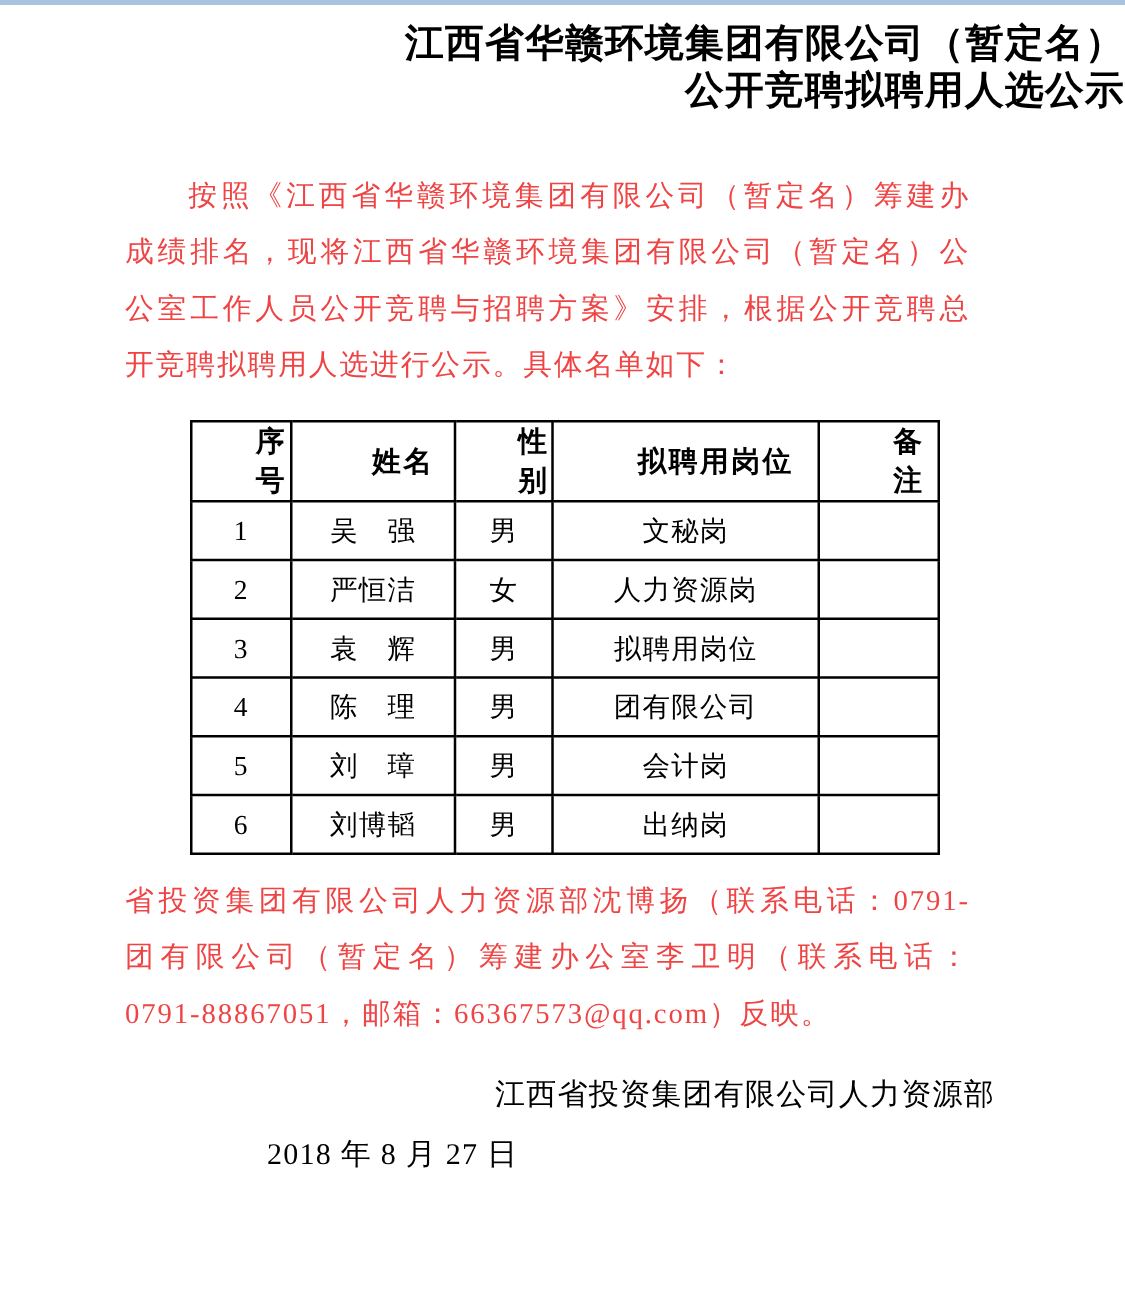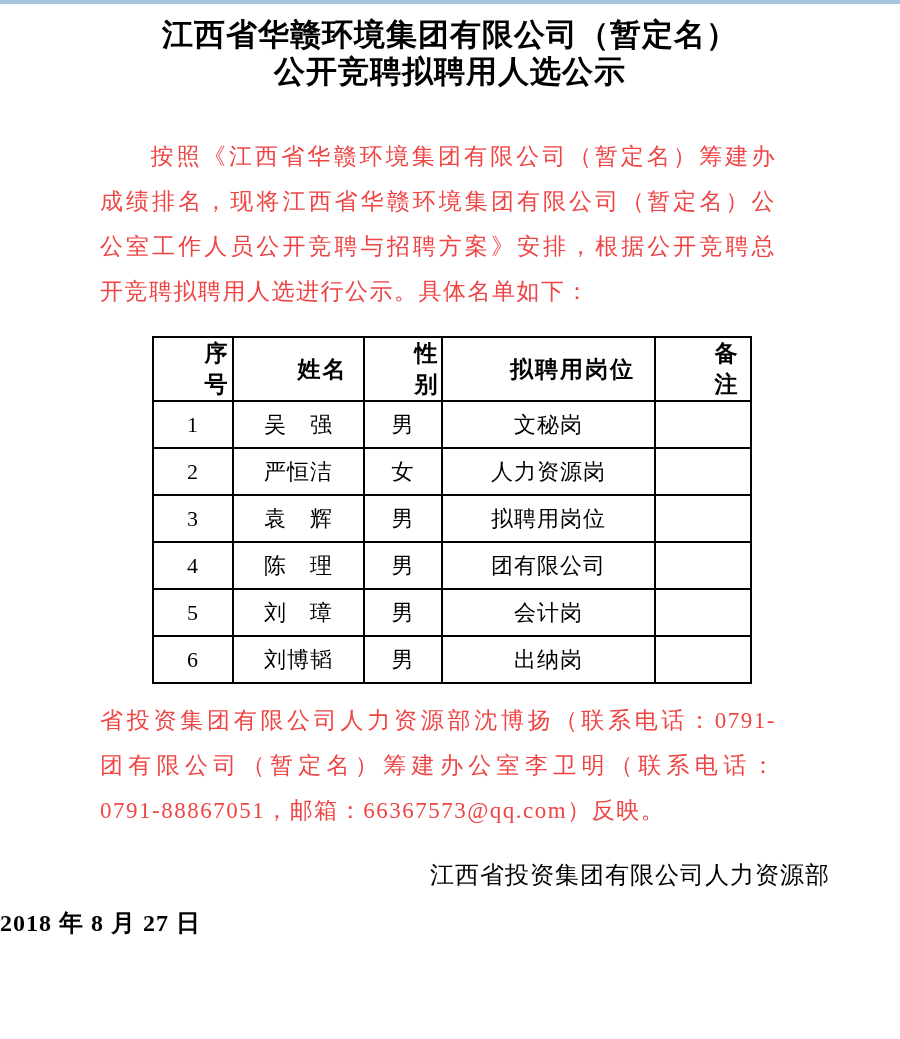--- a/index.html
+++ b/index.html
@@ -15,21 +15,21 @@
     font-family: "Liberation Serif", serif;
     position: relative;
   }
   .top-border {
     width: 100%;
     height: 4px;
     background: #a6c4e0;
   }
   .title-block {
     margin-top: 12px;
-    text-align: center;
+    text-align: right;
     font-weight: 700;
     font-size: 31px;
     line-height: 37px;
     letter-spacing: 1px;
   }
   .body-text {
     width: 676px;
     margin-left: 100px;
     font-size: 23px;
     letter-spacing: 1.5px;
@@ -66,31 +66,30 @@
     letter-spacing: 2px;
     padding-left: 48px;
   }
   table.roster tbody td {
     height: 45px;
     letter-spacing: 1px;
   }
   .signature {
     margin-top: 26px;
     text-align: right;
-    padding-right: 70px;
+    padding-right: 104px;
     font-size: 24px;
     letter-spacing: 1px;
   }
   .date {
     margin-top: 16px;
-    text-align: left;
+    text-align: center;
     padding-right: 272px;
     font-size: 24px;
     letter-spacing: 1px;
-    font-weight: bold;
   }
 </style>
 </head>
 <body>
 
 <div class="top-border" style="background: rgb(166, 196, 224);"></div>
 
 <div class="title-block">
   <div>江西省华赣环境集团有限公司（暂定名）</div>
   <div>公开竞聘拟聘用人选公示</div>

